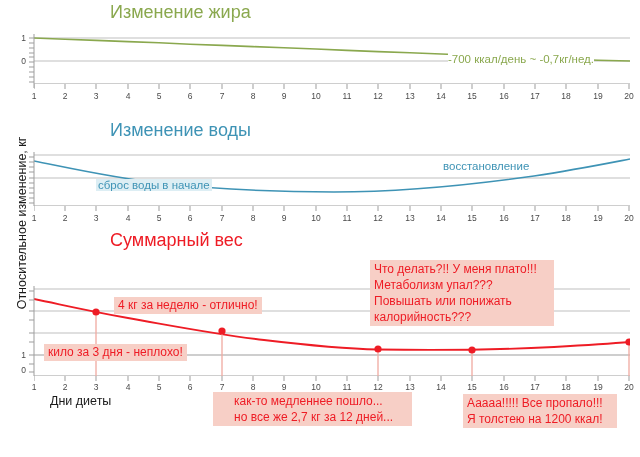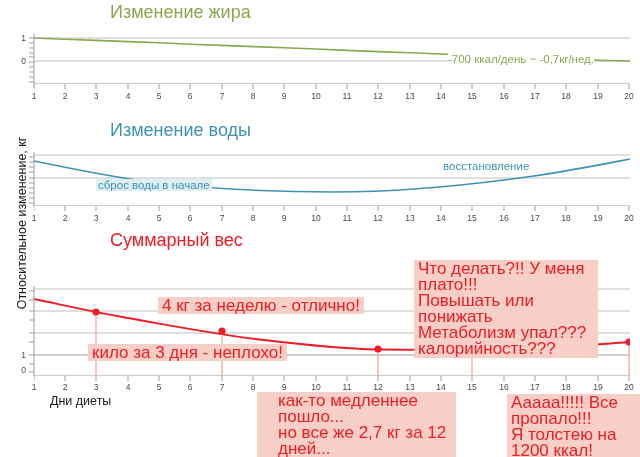--- a/index.html
+++ b/index.html
@@ -53,25 +53,24 @@
     transform:translateY(-50%);
     text-align:right;
     white-space:nowrap;
   }
 
   
   .note{
     position:absolute;
     background:#f7cfc6;
     color:#ee1c25;
-    font-size:17px;
+    font-size:12px;
     line-height:15px;
     padding:1px 4px;
     white-space:nowrap;
-    margin-left:44px;
   }
   .note.multi{white-space:normal;}
   .plain{
     position:absolute;
     font-size:11.5px;
     white-space:nowrap;
   }
   .plain.green{color:#8aa84e;}
   .plain.blue{color:#3e93b5;}
   .plain.blue-b{color:#3e93b5;background:#ddeef4;padding:0 2px;}
@@ -285,22 +284,22 @@
     </g>
   </svg>
   <div class="ylab" style="left:4px;top:355px;width:22px;">1</div>
   <div class="ylab" style="left:4px;top:370px;width:22px;">0</div>
 
   <div class="note" style="left:114px;top:297px;">4 кг за неделю - отлично!</div>
   <div class="note" style="left:44px;top:344px;">кило за 3 дня - неплохо!</div>
 
   <div class="note multi" style="left:370px;top:260px;width:176px;line-height:16px;">
     <div>Что делать?!! У меня плато!!!</div>
+    <div>Метаболизм упал???</div>
     <div>Повышать или понижать</div>
-    <div>Метаболизм упал???</div>
     <div>калорийность???</div>
   </div>
 
   <div class="note multi" style="left:213px;top:392px;width:174px;line-height:16px;padding-left:21px;">
     <div>как-то медленнее пошло...</div>
     <div>но все же 2,7 кг за 12 дней...</div>
   </div>
 
   <div class="note multi" style="left:463px;top:394px;width:146px;line-height:16px;">
     <div>Аааaa!!!!! Все пропало!!!</div>

